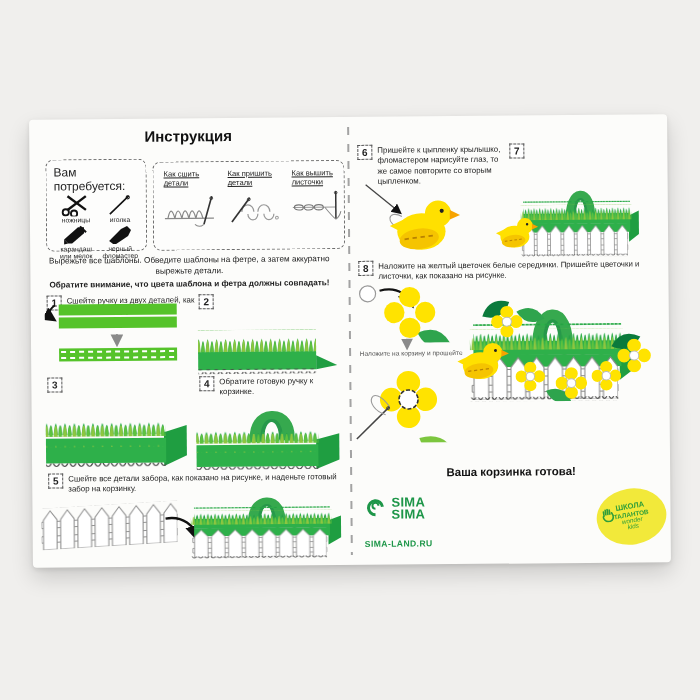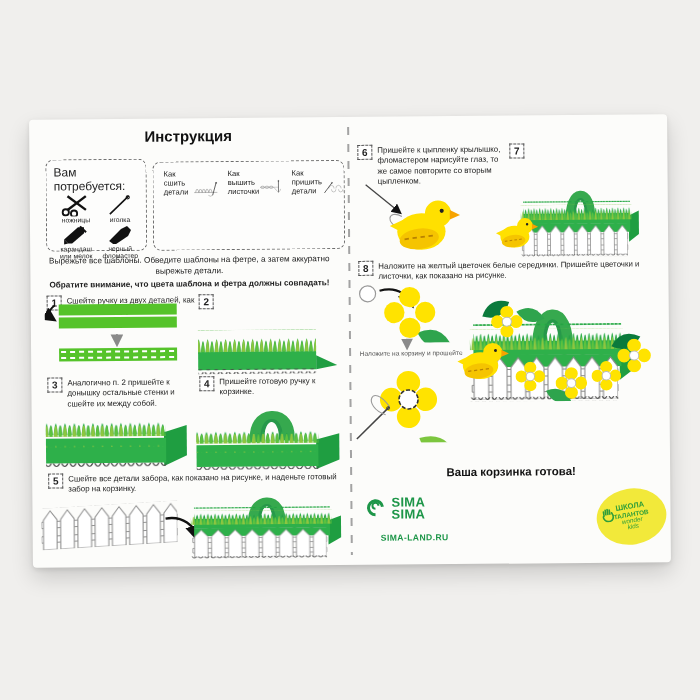--- a/index.html
+++ b/index.html
@@ -12,35 +12,35 @@
   .divider{position:absolute;left:318px;top:10px;bottom:10px;width:2px;
            background:repeating-linear-gradient(to bottom,#a3a3a3 0 8px,transparent 8px 17px);}
   .title{position:absolute;top:9px;left:0;width:318px;text-align:center;font-weight:bold;font-size:15px;color:#111;}
   .dbox{position:absolute;border:1.3px dashed #6b6b6b;border-radius:8px;box-sizing:border-box;background:#fdfdfc;}
   .mat{left:16px;top:40px;width:101px;height:92px;padding:5px 4px 2px 7px;}
   .mat .mt{font-size:12px;margin-bottom:1px;}
   .matgrid{display:grid;grid-template-columns:1fr 1fr;row-gap:1px;text-align:center;}
   .matgrid .cell{display:flex;flex-direction:column;align-items:center;}
   .matgrid .lbl{font-size:6.8px;line-height:1.12;}
   .tech{left:123px;top:43px;width:192px;height:89px;display:flex;padding:7px 6px 4px 10px;gap:8px;}
-  .tcol{width:56px;display:flex;flex-direction:row;}
+  .tcol{width:56px;display:flex;flex-direction:column;text-decoration:underline;}
   .tcol .lbl{font-size:7.6px;line-height:1.2;margin-bottom:3px;}
   .intro{position:absolute;left:8px;top:137px;width:302px;text-align:center;font-size:8.2px;line-height:1.3;}
   .note{position:absolute;left:4px;top:161px;width:310px;text-align:center;font-size:8.2px;font-weight:bold;}
   .step{position:absolute;display:flex;gap:5px;align-items:flex-start;}
   .num{width:15px;height:15px;border:1.3px dashed #555;display:flex;align-items:center;justify-content:center;
        font-weight:bold;font-size:10px;flex:none;background:#fff;box-sizing:border-box;}
   .stx{font-size:7.9px;line-height:1.3;padding-top:1px;}
   .ill{position:absolute;}
   .cap{position:absolute;font-size:6.6px;line-height:1.25;color:#555;text-align:center;}
   .done{position:absolute;top:350px;left:0;width:318px;text-align:center;font-weight:bold;font-size:11.5px;color:#111;}
   .sima{position:absolute;left:12px;top:380px;width:100px;}
   .simarow{display:flex;align-items:center;gap:3px;}
   .simaname{font-weight:bold;font-size:13px;line-height:.92;color:#1d9648;letter-spacing:.3px;}
-  .simaurl{font-weight:bold;font-size:8.6px;color:#1d9648;letter-spacing:.4px;margin-top:12px;text-align:center;}
+  .simaurl{font-weight:bold;font-size:8.6px;color:#1d9648;letter-spacing:.4px;margin-top:18px;}
   .school{position:absolute;left:244px;top:374px;width:70px;height:56px;background:#f2e93a;border-radius:50%;
           transform:rotate(-9deg);display:flex;flex-direction:column;align-items:center;justify-content:center;}
   .school .l1{font-weight:bold;font-size:7.6px;color:#2f9e3a;line-height:1;}
   .school .l2{font-weight:bold;font-size:6.4px;color:#2f9e3a;line-height:1.1;}
   .school .l3{font-size:6.4px;font-style:italic;color:#2f9e3a;line-height:1.05;}
   .handicon{position:absolute;left:6px;top:16px;}
   svg{display:block;}
 </style>
 </head>
 <body>
@@ -164,41 +164,41 @@
         <div class="lbl">Как сшить детали</div>
         <svg width="56" height="38" viewBox="0 0 56 38">
           <line x1="1" y1="28" x2="50" y2="28" stroke="#888" stroke-width="1.2"></line>
           <path d="M4,28 q3,-15 7,0 M11,28 q3,-15 7,0 M18,28 q3,-15 7,0 M25,28 q3,-15 7,0 M32,28 q3,-15 7,0" fill="none" stroke="#888" stroke-width="1.2"></path>
           <line x1="40" y1="34" x2="48" y2="6" stroke="#333" stroke-width="1.6"></line>
           <path d="M40,34 q-5,4 -9,0" fill="none" stroke="#888" stroke-width="1"></path>
           <circle cx="47.5" cy="8" r="1.4" fill="none" stroke="#333" stroke-width=".9"></circle>
         </svg>
       </div>
       <div class="tcol">
+        <div class="lbl">Как пришить детали</div>
+        <svg width="56" height="38" viewBox="0 0 56 38">
+          <path d="M14,22 a6,7 0 1 1 12,0 M30,22 a6,7 0 1 1 12,0" fill="none" stroke="#999" stroke-width="1.2"></path>
+          <path d="M20,24 a5,6 0 1 0 10,0 M36,24 a5,6 0 1 0 10,0" fill="none" stroke="#999" stroke-width="1.2"></path>
+          <line x1="4" y1="32" x2="22" y2="8" stroke="#333" stroke-width="1.7"></line>
+          <circle cx="21" cy="9.5" r="1.4" fill="none" stroke="#333" stroke-width=".9"></circle>
+          <circle cx="49" cy="28" r="1.4" fill="none" stroke="#999" stroke-width="1"></circle>
+        </svg>
+      </div>
+      <div class="tcol">
         <div class="lbl">Как вышить листочки</div>
         <svg width="56" height="38" viewBox="0 0 56 38">
           <line x1="1" y1="18" x2="44" y2="18" stroke="#999" stroke-width="1"></line>
           <ellipse cx="7" cy="18" rx="4.5" ry="2.6" fill="none" stroke="#777" stroke-width="1.1"></ellipse>
           <ellipse cx="17" cy="18" rx="4.5" ry="2.6" fill="none" stroke="#777" stroke-width="1.1"></ellipse>
           <ellipse cx="27" cy="18" rx="4.5" ry="2.6" fill="none" stroke="#777" stroke-width="1.1"></ellipse>
           <line x1="44" y1="2" x2="44" y2="30" stroke="#333" stroke-width="1.5"></line>
           <path d="M33,18 q8,10 11,12 q4,-3 5,-8" fill="none" stroke="#888" stroke-width="1"></path>
           <circle cx="44" cy="3.5" r="1.3" fill="none" stroke="#333" stroke-width=".9"></circle>
         </svg>
       </div>
-      <div class="tcol">
-        <div class="lbl">Как пришить детали</div>
-        <svg width="56" height="38" viewBox="0 0 56 38">
-          <path d="M14,22 a6,7 0 1 1 12,0 M30,22 a6,7 0 1 1 12,0" fill="none" stroke="#999" stroke-width="1.2"></path>
-          <path d="M20,24 a5,6 0 1 0 10,0 M36,24 a5,6 0 1 0 10,0" fill="none" stroke="#999" stroke-width="1.2"></path>
-          <line x1="4" y1="32" x2="22" y2="8" stroke="#333" stroke-width="1.7"></line>
-          <circle cx="21" cy="9.5" r="1.4" fill="none" stroke="#333" stroke-width=".9"></circle>
-          <circle cx="49" cy="28" r="1.4" fill="none" stroke="#999" stroke-width="1"></circle>
-        </svg>
-      </div>
     </div>
 
     <div class="intro">Вырежьте все шаблоны. Обведите шаблоны на фетре, а затем аккуратно вырежьте детали.</div>
     <div class="note">Обратите внимание, что цвета шаблона и фетра должны совпадать!</div>
 
     <div class="step" style="left:16px;top:176px;width:148px;">
       <div class="num">1</div>
       <div class="stx">Сшейте ручку из двух деталей, как показано на рисунке.</div>
     </div>
     <svg class="ill" style="left:14px;top:183px;" width="140" height="62" viewBox="0 0 140 62">
@@ -217,29 +217,28 @@
     <svg class="ill" style="left:165px;top:212px;" width="142" height="46" viewBox="0 0 142 46">
       <rect x="2" y="0" width="118" height="22" fill="url(#pbladeM)"></rect>
       <rect x="2" y="0" width="118" height="24" fill="url(#pbladeL)"></rect>
       <rect x="2" y="22" width="118" height="18" fill="#2eb04a"></rect>
       <polygon points="120,40 141,36 120,26" fill="#1f9e41"></polygon>
       <rect x="2" y="39" width="118" height="5" fill="url(#ploops)"></rect>
     </svg>
 
     <div class="step" style="left:16px;top:258px;width:148px;">
       <div class="num">3</div>
-      <div class="stx">Аналогично п. 2 пришейте к донышку остальные стенки и сшейте их между собой.</div>
     </div>
     <svg class="ill" style="left:12px;top:296px;" width="145" height="55" viewBox="0 0 140 62" preserveAspectRatio="none">
       <use href="#grassBox" width="140" height="62"></use>
     </svg>
 
     <div class="step" style="left:168px;top:258px;width:148px;">
       <div class="num">4</div>
-      <div class="stx">Пришейте готовую ручку к корзинке.</div>
+      <div class="stx">Обратите готовую ручку к корзинке.</div>
     </div>
     <svg class="ill" style="left:162px;top:282px;" width="148" height="70" viewBox="0 0 150 96" preserveAspectRatio="none">
       <use href="#basketOpen" width="150" height="96"></use>
     </svg>
 
     <div class="step" style="left:16px;top:354px;width:295px;">
       <div class="num">5</div>
       <div class="stx">Сшейте все детали забора, как показано на рисунке, и наденьте готовый забор на корзинку.</div>
     </div>
     <svg class="ill" style="left:7px;top:377px;" width="140" height="58" viewBox="0 0 140 58">

